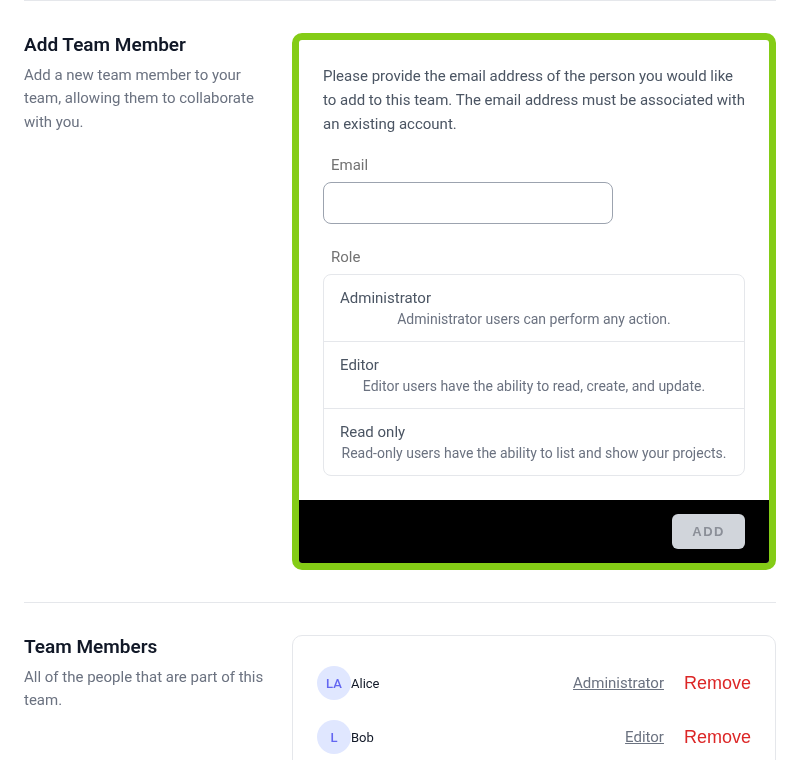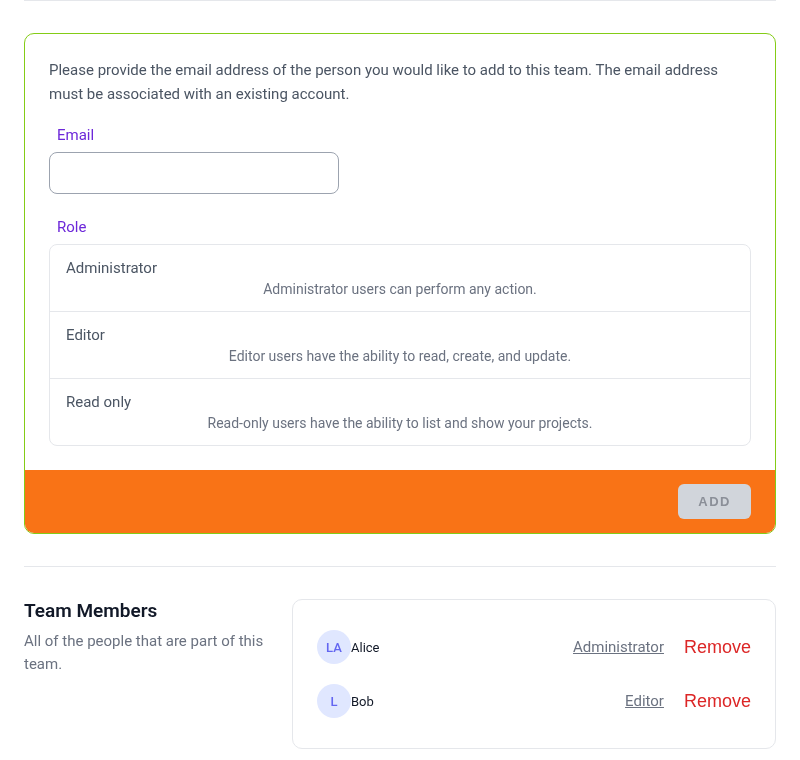--- a/index.html
+++ b/index.html
@@ -34,38 +34,38 @@
   .section-desc {
     font-size: 15px;
     color: #6b7280;
     line-height: 1.55;
     margin: 0;
   }
   .section-right {
     flex: 1;
   }
   .card {
-    border: 1px solid #84cc16;
+    border: 7px solid #84cc16;
     border-radius: 10px;
     overflow: hidden;
     background: #ffffff;
   }
   .card-body {
     padding: 24px;
   }
   .intro-text {
     font-size: 15px;
     color: #4b5563;
     line-height: 1.6;
     margin: 0 0 20px 0;
   }
   .field-label {
     display: block;
     font-size: 15px;
-    color: #6d28d9;
+    color: #737373;
     margin: 0 0 8px 8px;
   }
   .text-input {
     width: 290px;
     height: 42px;
     border: 1px solid #9ca3af;
     border-radius: 8px;
     padding: 0 12px;
     font-size: 15px;
     color: #111827;
@@ -91,21 +91,21 @@
     color: #4b5563;
     margin: 0 0 4px 0;
   }
   .role-desc {
     font-size: 14px;
     color: #6b7280;
     margin: 0;
     text-align: center;
   }
   .card-footer {
-    background: #f97316;
+    background: #000000;
     padding: 14px 24px;
     display: flex;
     justify-content: flex-end;
   }
   .add-btn {
     border: none;
     background: #d1d5db;
     color: #8b8f98;
     font-size: 13px;
     font-weight: 600;
@@ -164,20 +164,24 @@
     margin-left: 20px;
   }
 </style>
 </head>
 <body>
 
 <hr class="top-rule">
 
 <div class="section">
 
+  <div class="section-left">
+    <h2 class="section-title">Add Team Member</h2>
+    <p class="section-desc">Add a new team member to your team, allowing them to collaborate with you.</p>
+  </div>
 
   <div class="section-right">
     <div class="card">
       <div class="card-body">
         <p class="intro-text">Please provide the email address of the person you would like to add to this team. The email address must be associated with an existing account.</p>
 
         <label class="field-label">Email</label>
         <input type="text" class="text-input" value="" style="">
 
         <label class="field-label role-label">Role</label>

